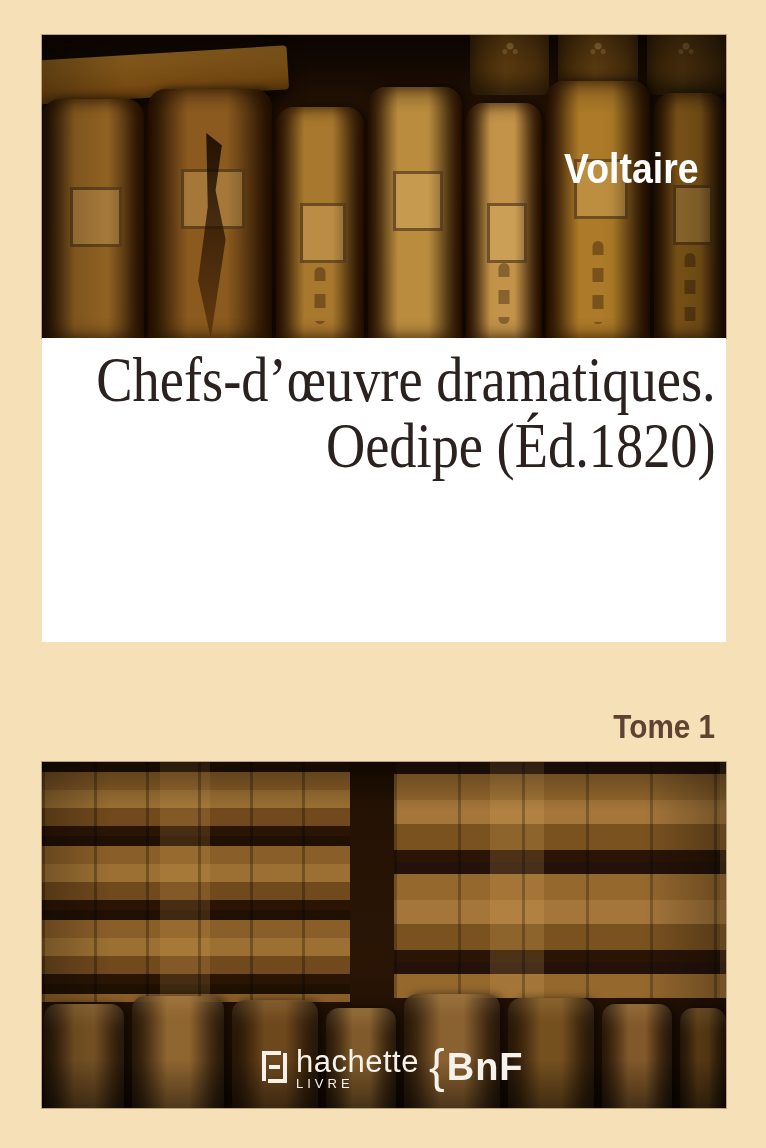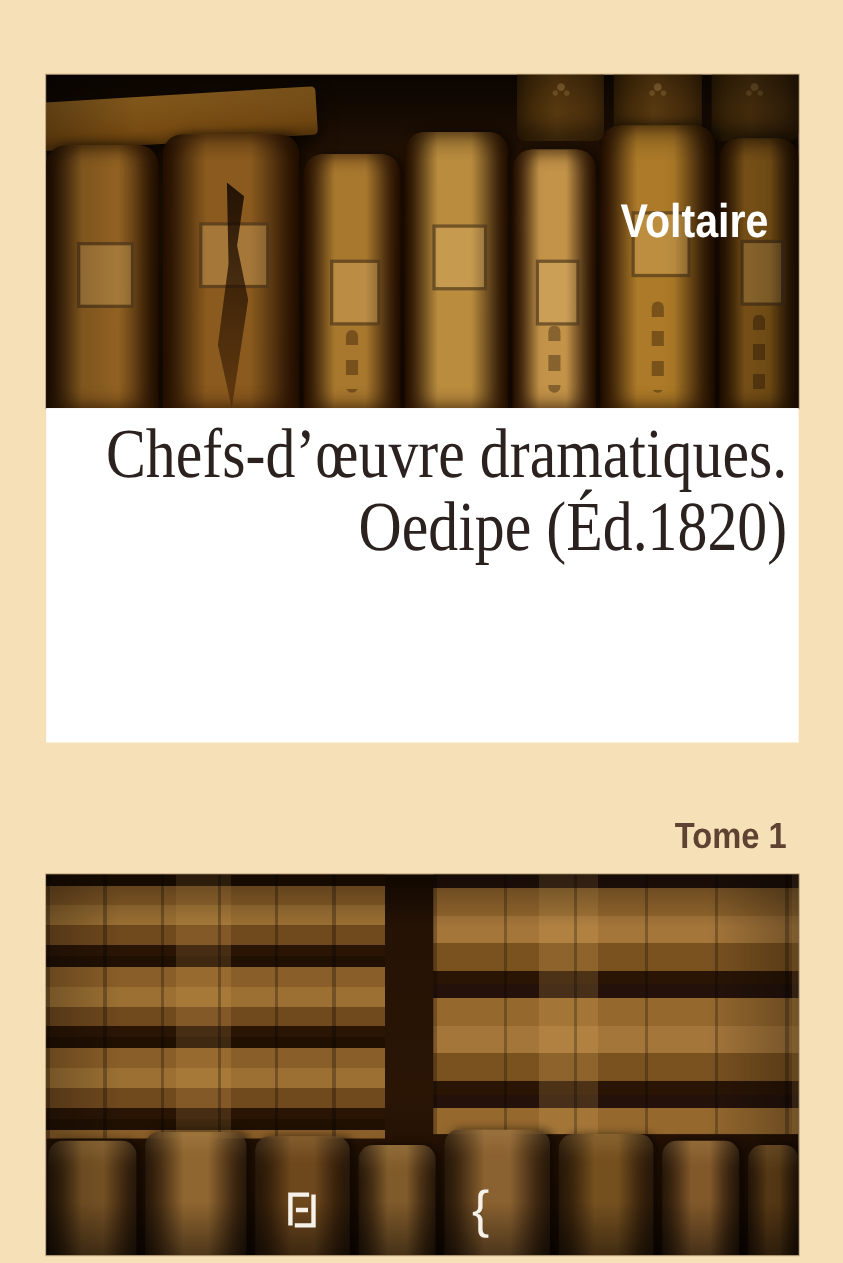--- a/index.html
+++ b/index.html
@@ -3,21 +3,21 @@
 <meta charset="utf-8">
 <style>
   html,body{margin:0;padding:0;}
   body{
     width:766px;height:1148px;
     background:var(--background,#f6e0b8);
     font-family:"Liberation Sans",sans-serif;
     overflow:hidden;
     position:relative;
   }
-  .cover{position:absolute;inset:0;margin-top:33px;}
+  .cover{position:absolute;inset:0;}
 
   
   .photo{
     position:absolute;left:42px;width:684px;
     overflow:hidden;
     box-shadow:0 0 0 1px rgba(80,50,15,.35);
   }
   .top-photo{
     top:35px;height:303px;
     background:linear-gradient(180deg,#130901 0,#241204 70px,#2a1606 130px,#1c0e03 100%);
@@ -228,20 +228,25 @@
       <div class="fbook f8"></div>
     </div>
 
     <div class="logos">
       <div class="logo-hachette">
         <svg class="hachette-icon-svg" width="27" height="34" viewBox="0 0 27 34">
           <path d="M20 3 H3 V31" fill="none" stroke="#f6f2ea" stroke-width="4"></path>
           <path d="M7 31 H24 V3" fill="none" stroke="#f6f2ea" stroke-width="4"></path>
           <path d="M8 17 H19" fill="none" stroke="#f6f2ea" stroke-width="4"></path>
         </svg>
+        <div class="hachette-words">
+          <div class="hachette-name">hachette</div>
+          <div class="hachette-sub">LIVRE</div>
+        </div>
       </div>
       <div class="logo-bnf">
         <span class="bnf-brace">{</span>
+        <span class="bnf-name">BnF</span>
       </div>
     </div>
   </div>
 
 </div>
 
 </body></html>

